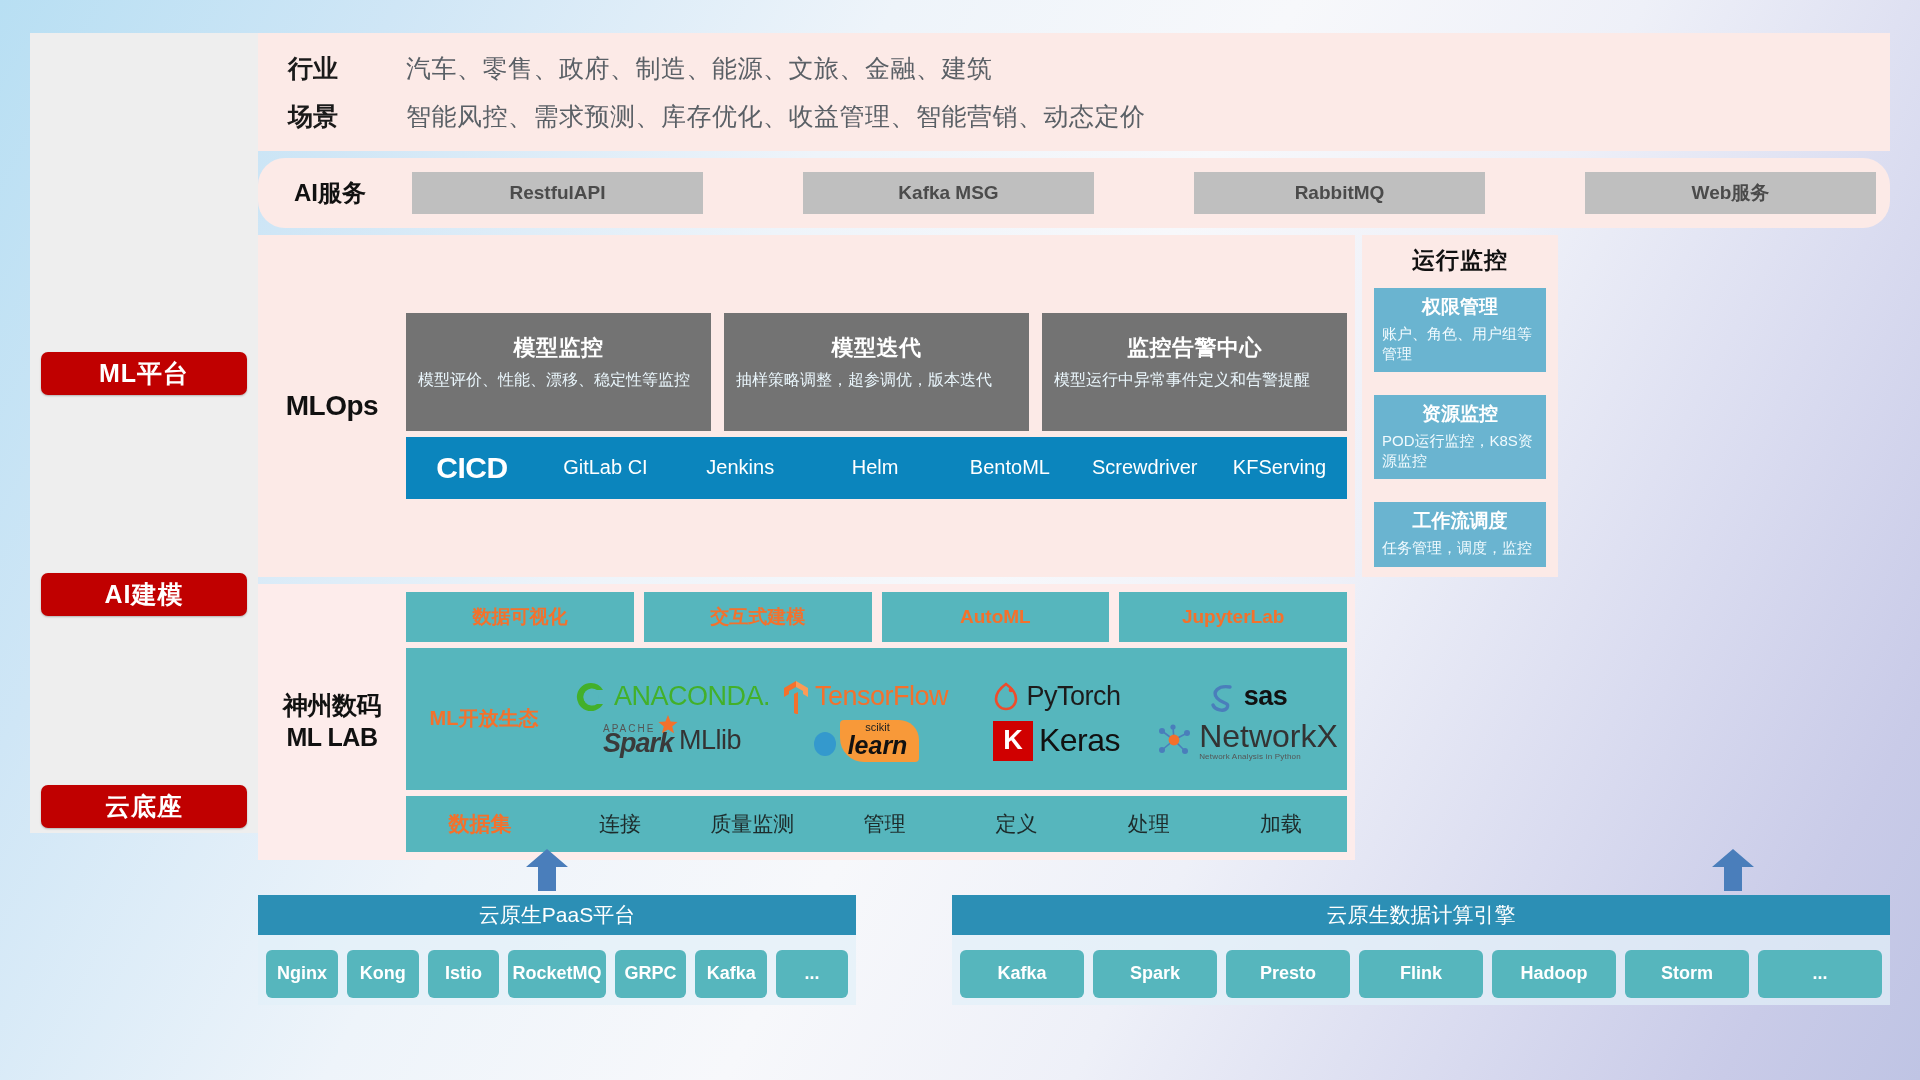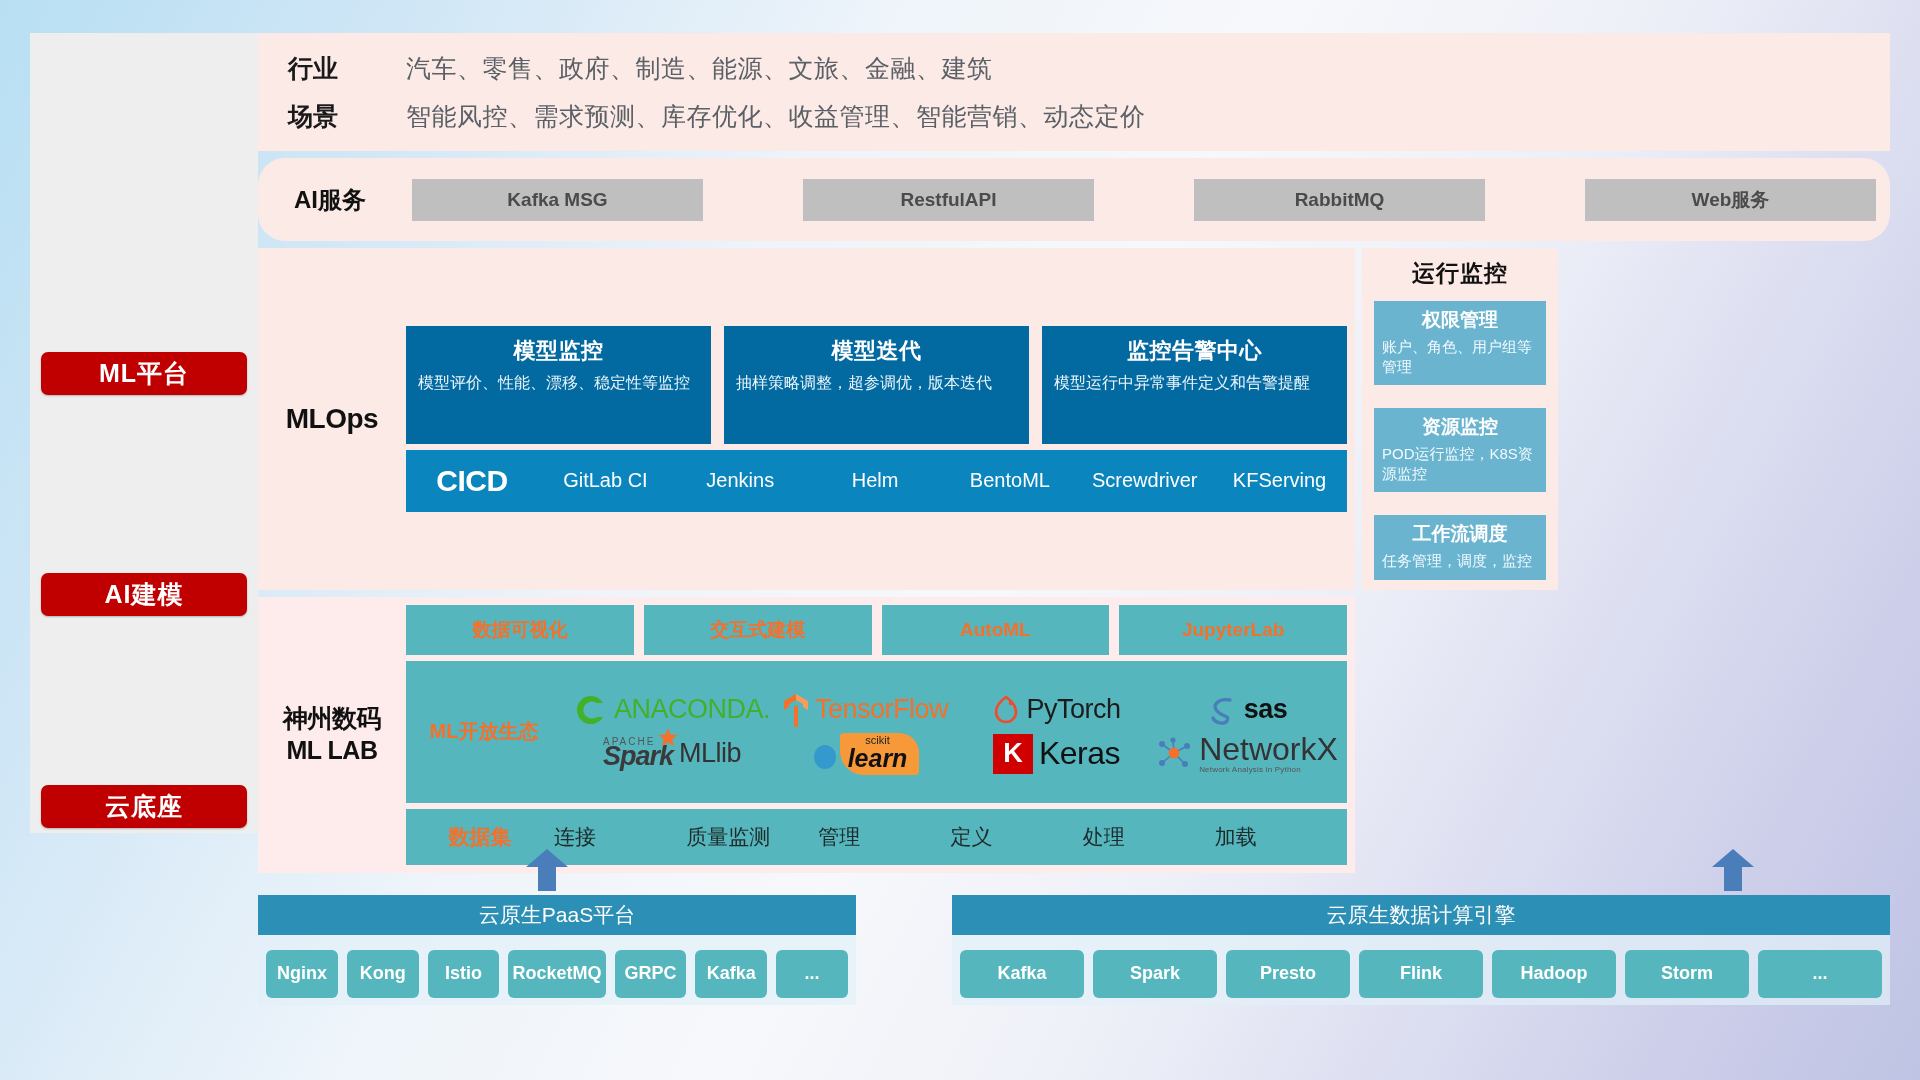--- a/index.html
+++ b/index.html
@@ -42,21 +42,21 @@
     font-size: 25px; font-weight: bold; color: #1a1a1a; height: 48px;
     display: flex; align-items: center;
   }
   #band-industry .vals { flex: 1; }
   #band-industry .val {
     font-size: 25px; color: #5a6066; height: 48px; display: flex; align-items: center;
     letter-spacing: .5px;
   }
 
   
-  #band-ai { height: 83px; display: flex; align-items: center; padding-left: 36px; border-radius: 27px; }
+  #band-ai { height: 70px; display: flex; align-items: center; padding-left: 36px; border-radius: 27px; }
   #band-ai .sect-label { width: 118px; flex: none; font-size: 24px; font-weight: bold; color: #111; }
   #band-ai .chips { flex: 1; display: flex; gap: 100px; padding-right: 14px; }
   #band-ai .chip {
     flex: 1; height: 42px; background: #bfbfbf;
     display: flex; align-items: center; justify-content: center;
     font-size: 19px; font-weight: bold; color: #4b4b4b;
   }
 
   
   #row-mlops { display: flex; gap: 7px; margin-bottom: 7px; }
@@ -64,21 +64,21 @@
     width: 1097px; background: #fceae7; padding: 8px 0 8px 0;
     display: flex; align-items: center;
   }
   #mlops-band .sect-label {
     width: 148px; flex: none; font-size: 28px; font-weight: bold; color: #111;
     text-align: center; letter-spacing: -.5px;
   }
   #mlops-band .mlops-right { flex: 1; padding-right: 8px; }
   .mlops-cards { display: flex; gap: 13px; }
   .mlops-card {
-    flex: 1; background: #0369a1; color: #fff; padding: 10px 12px 12px;
+    flex: 1; background: #737373; color: #fff; padding: 20px 12px 12px;
     min-height: 118px;
   }
   .mlops-card .t {
     font-size: 22px; font-weight: bold; text-align: center; margin-bottom: 6px;
     letter-spacing: .5px;
   }
   .mlops-card .d { font-size: 16px; line-height: 1.35; color: #eaf6fc; }
 
   .cicd-bar {
     margin-top: 6px; background: #0b85bd; height: 62px; display: flex; align-items: center;
@@ -144,21 +144,21 @@
 
   .ds-row {
     margin-top: 6px; background: #56b6bd; height: 56px; display: flex; align-items: center;
   }
   .ds-row .ds-head {
     width: 148px; flex: none; text-align: center; color: #f4712c;
     font-size: 21px; font-weight: bold;
   }
   .ds-row .ds-items { flex: 1; display: flex; }
   .ds-row .ds-item {
-    flex: 1; color: #1d2b2b; font-size: 21px;
+    flex: 1; text-align: center; color: #1d2b2b; font-size: 21px;
   }
 
   
   #bottom { position: absolute; left: 258px; top: 838px; width: 1632px; height: 210px; }
   .cloud-group { position: absolute; top: 57px; }
   .cloud-head {
     background: #2c8fb5; height: 40px; color: #fff; font-size: 21px;
     display: flex; align-items: center; justify-content: center;
   }
   .cloud-chips {
@@ -193,22 +193,22 @@
       </div>
       <div class="vals">
         <div class="val">汽车、零售、政府、制造、能源、文旅、金融、建筑</div>
         <div class="val">智能风控、需求预测、库存优化、收益管理、智能营销、动态定价</div>
       </div>
     </div>
 
     <div class="band" id="band-ai">
       <div class="sect-label">AI服务</div>
       <div class="chips">
+        <div class="chip">RestfulAPI</div>
         <div class="chip">Kafka MSG</div>
-        <div class="chip">RestfulAPI</div>
         <div class="chip">RabbitMQ</div>
         <div class="chip">Web服务</div>
       </div>
     </div>
 
     <div id="row-mlops">
       <div id="mlops-band">
         <div class="sect-label">MLOps</div>
         <div class="mlops-right">
           <div class="mlops-cards">

